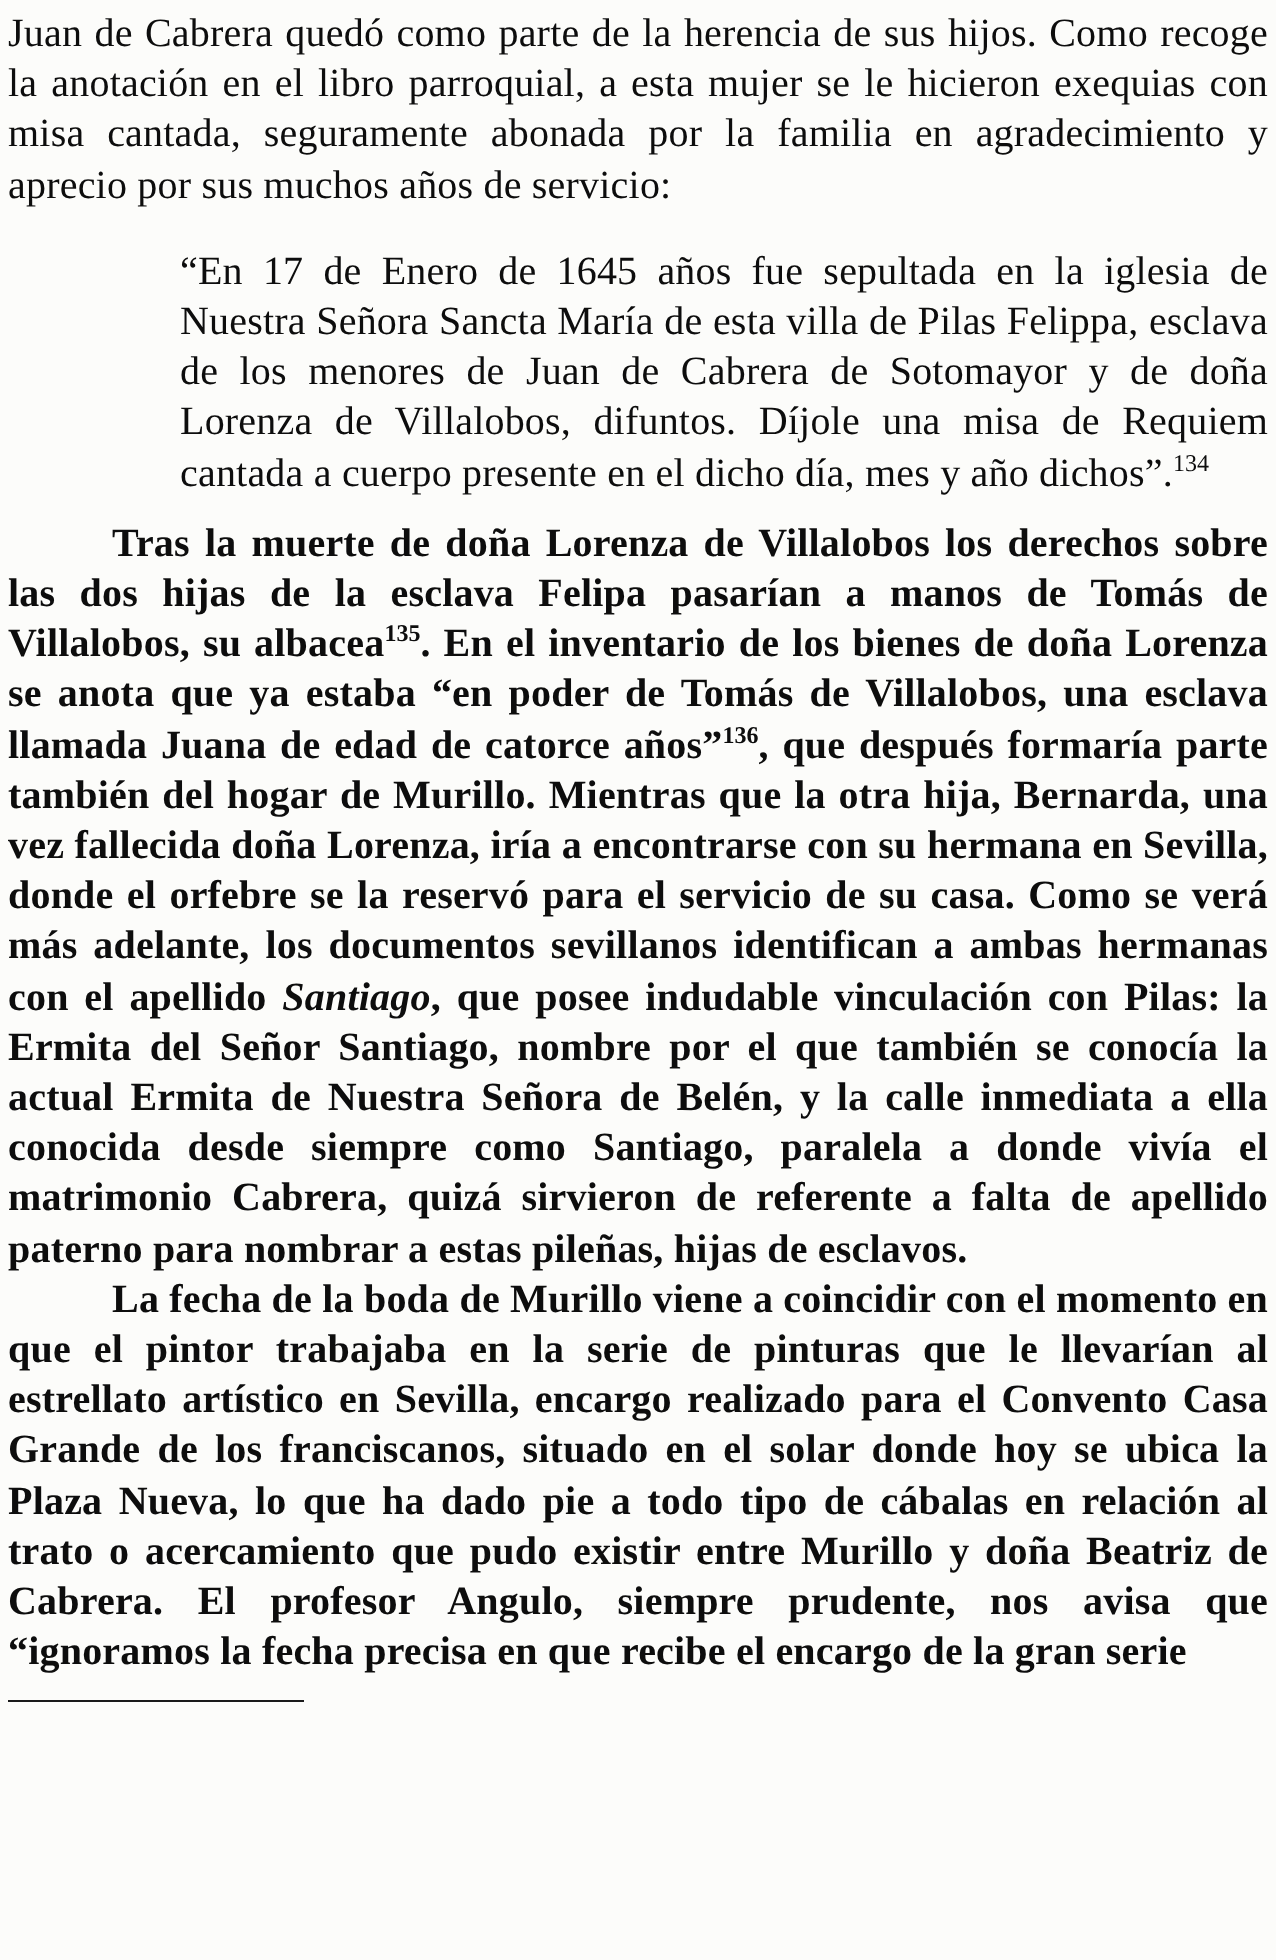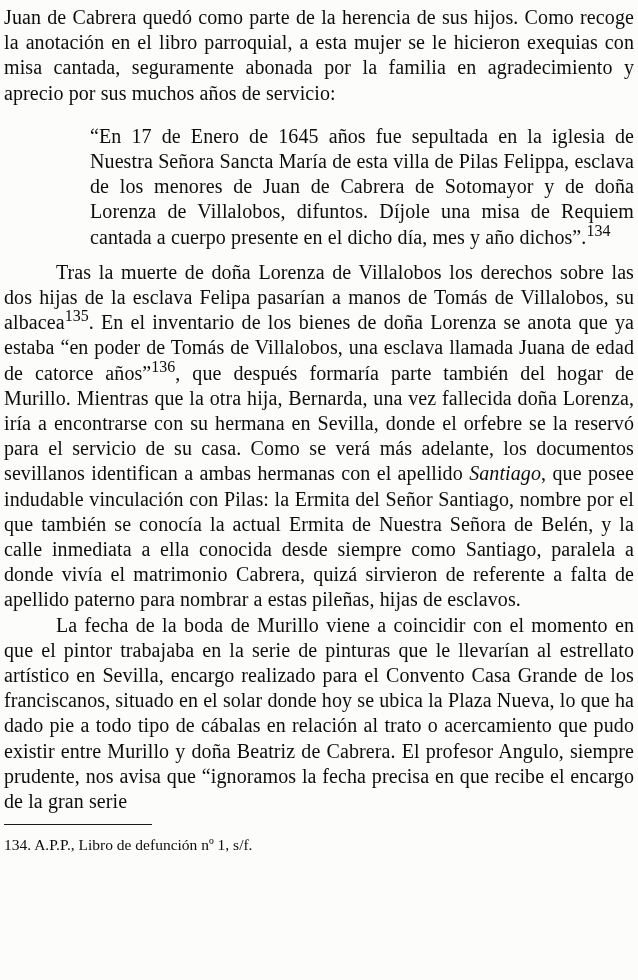--- a/index.html
+++ b/index.html
@@ -22,26 +22,27 @@
   }
   .body-text p {
     margin: 0;
     font-size: 20px;
     line-height: 25.2px;
     text-align: justify;
     letter-spacing: 0.1px;
   }
   .body-text p.indent {
     text-indent: 52px;
+    font-weight: bold;
   }
   .body-text p.quote {
     margin: 18px 0 10px 86px;
   }
   sup {
-    font-size: 16px;
+    font-size: 12px;
     line-height: 0;
     vertical-align: super;
     letter-spacing: 0;
   }
   .footnote-sep {
     border: 0;
     border-top: 1.6px solid #1a1a1a;
     width: 148px;
     margin: 10px 0 9px 0;
   }
@@ -57,15 +58,14 @@
 
 <div class="page">
   <div class="body-text">
       <p class="body"><span>Juan de Cabrera quedó como parte de la herencia de sus hijos. Como recoge la anotación en el libro parroquial, a esta mujer se le hicieron exequias con misa cantada, seguramente abonada por la familia en agradecimiento y aprecio por sus muchos años de servicio:</span></p>
       <p class="quote"><span>“En 17 de Enero de 1645 años fue sepultada en la iglesia de Nuestra Señora Sancta María de esta villa de Pilas Felippa, esclava de los menores de Juan de Cabrera de Sotomayor y de doña Lorenza de Villalobos, difuntos. Díjole una misa de Requiem cantada a cuerpo presente en el dicho día, mes y año dichos”.</span><sup>134</sup></p>
       <p class="body indent"><span>Tras la muerte de doña Lorenza de Villalobos los derechos sobre las dos hijas de la esclava Felipa pasarían a manos de Tomás de Villalobos, su albacea</span><sup>135</sup><span>. En el inventario de los bienes de doña Lorenza se anota que ya estaba “en poder de Tomás de Villalobos, una esclava llamada Juana de edad de catorce años”</span><sup>136</sup><span>, que después formaría parte también del hogar de Murillo. Mientras que la otra hija, Bernarda, una vez fallecida doña Lorenza, iría a encontrarse con su hermana en Sevilla, donde el orfebre se la reservó para el servicio de su casa. Como se verá más adelante, los documentos sevillanos identifican a ambas hermanas con el apellido </span><i>Santiago</i><span>, que posee indudable vinculación con Pilas: la Ermita del Señor Santiago, nombre por el que también se conocía la actual Ermita de Nuestra Señora de Belén, y la calle inmediata a ella conocida desde siempre como Santiago, paralela a donde vivía el matrimonio Cabrera, quizá sirvieron de referente a falta de apellido paterno para nombrar a estas pileñas, hijas de esclavos.</span></p>
       <p class="body indent"><span>La fecha de la boda de Murillo viene a coincidir con el momento en que el pintor trabajaba en la serie de pinturas que le llevarían al estrellato artístico en Sevilla, encargo realizado para el Convento Casa Grande de los franciscanos, situado en el solar donde hoy se ubica la Plaza Nueva, lo que ha dado pie a todo tipo de cábalas en relación al trato o acercamiento que pudo existir entre Murillo y doña Beatriz de Cabrera. El profesor Angulo, siempre prudente, nos avisa que “ignoramos la fecha precisa en que recibe el encargo de la gran serie</span></p>
     </div>
   <hr class="footnote-sep">
   <div class="footnotes">
-      <p>134. A.P.P., Libro de defunción nº 1, s/f.</p>
     </div>
 </div>
 
 </body></html>

